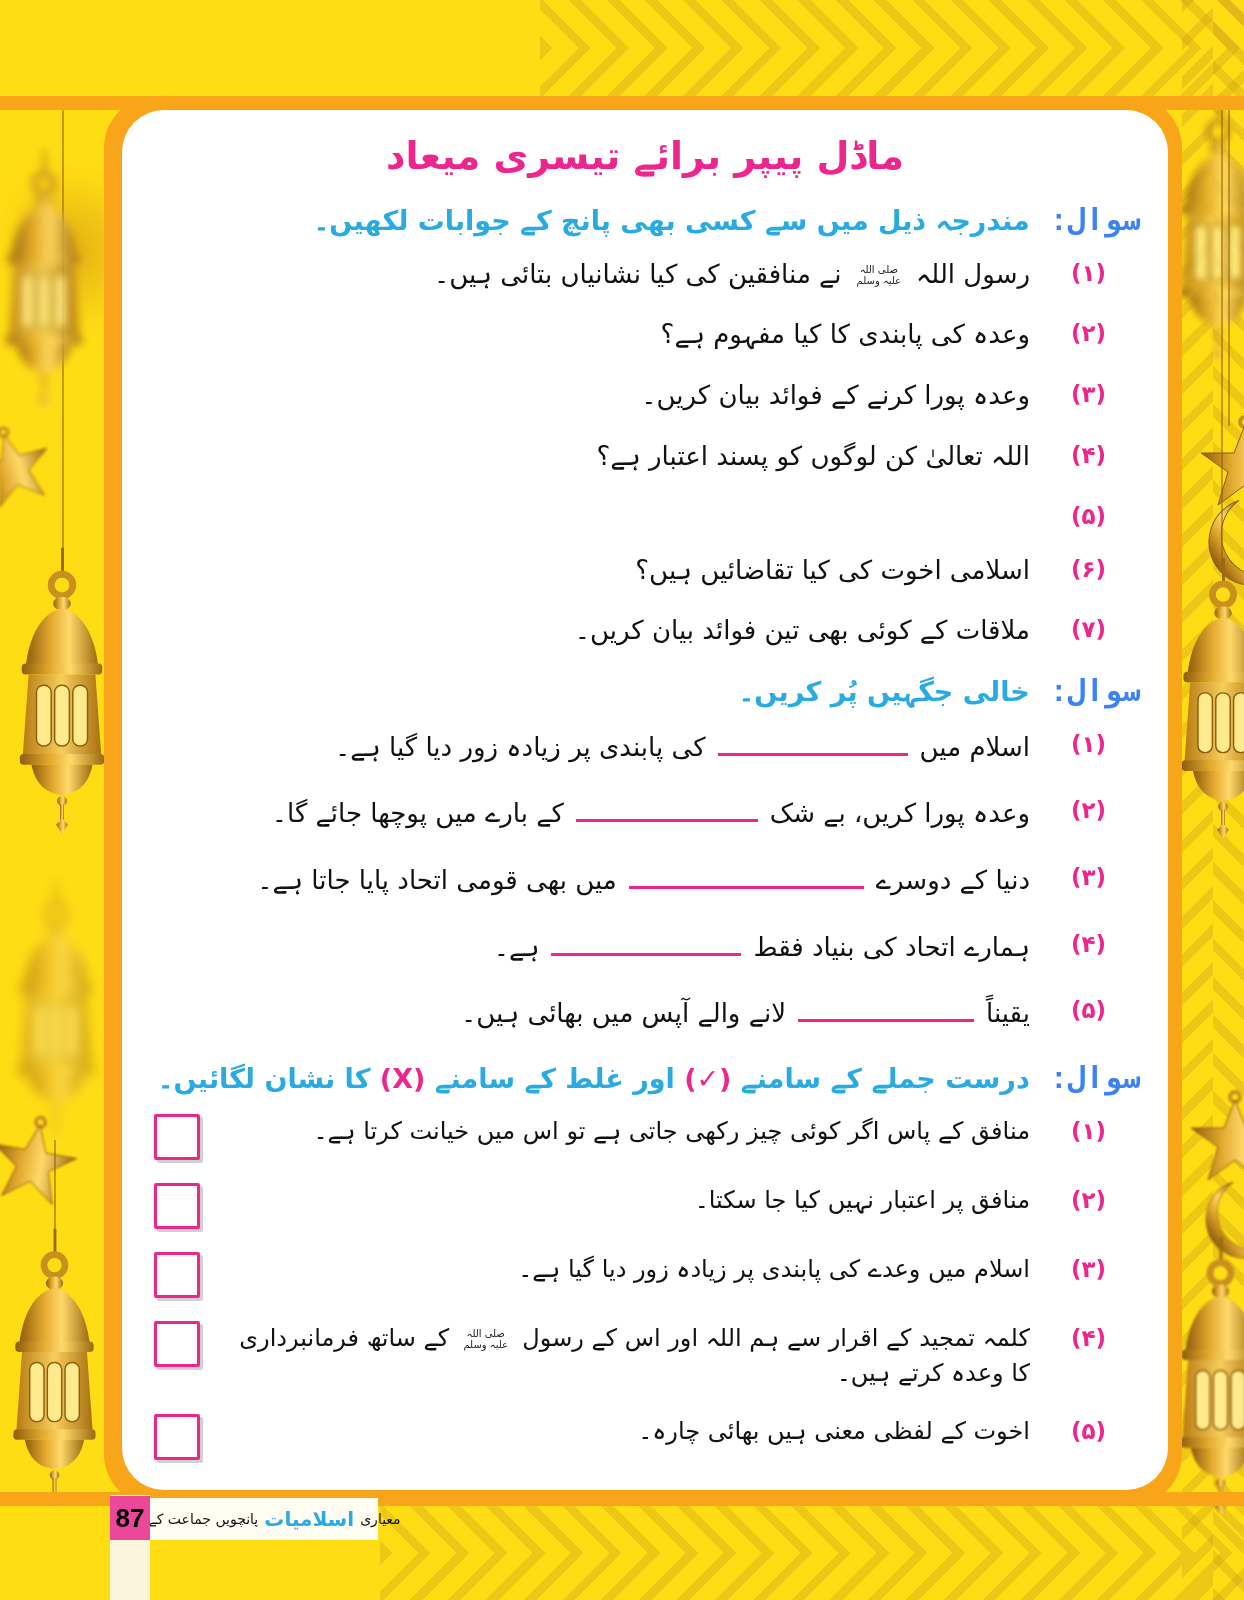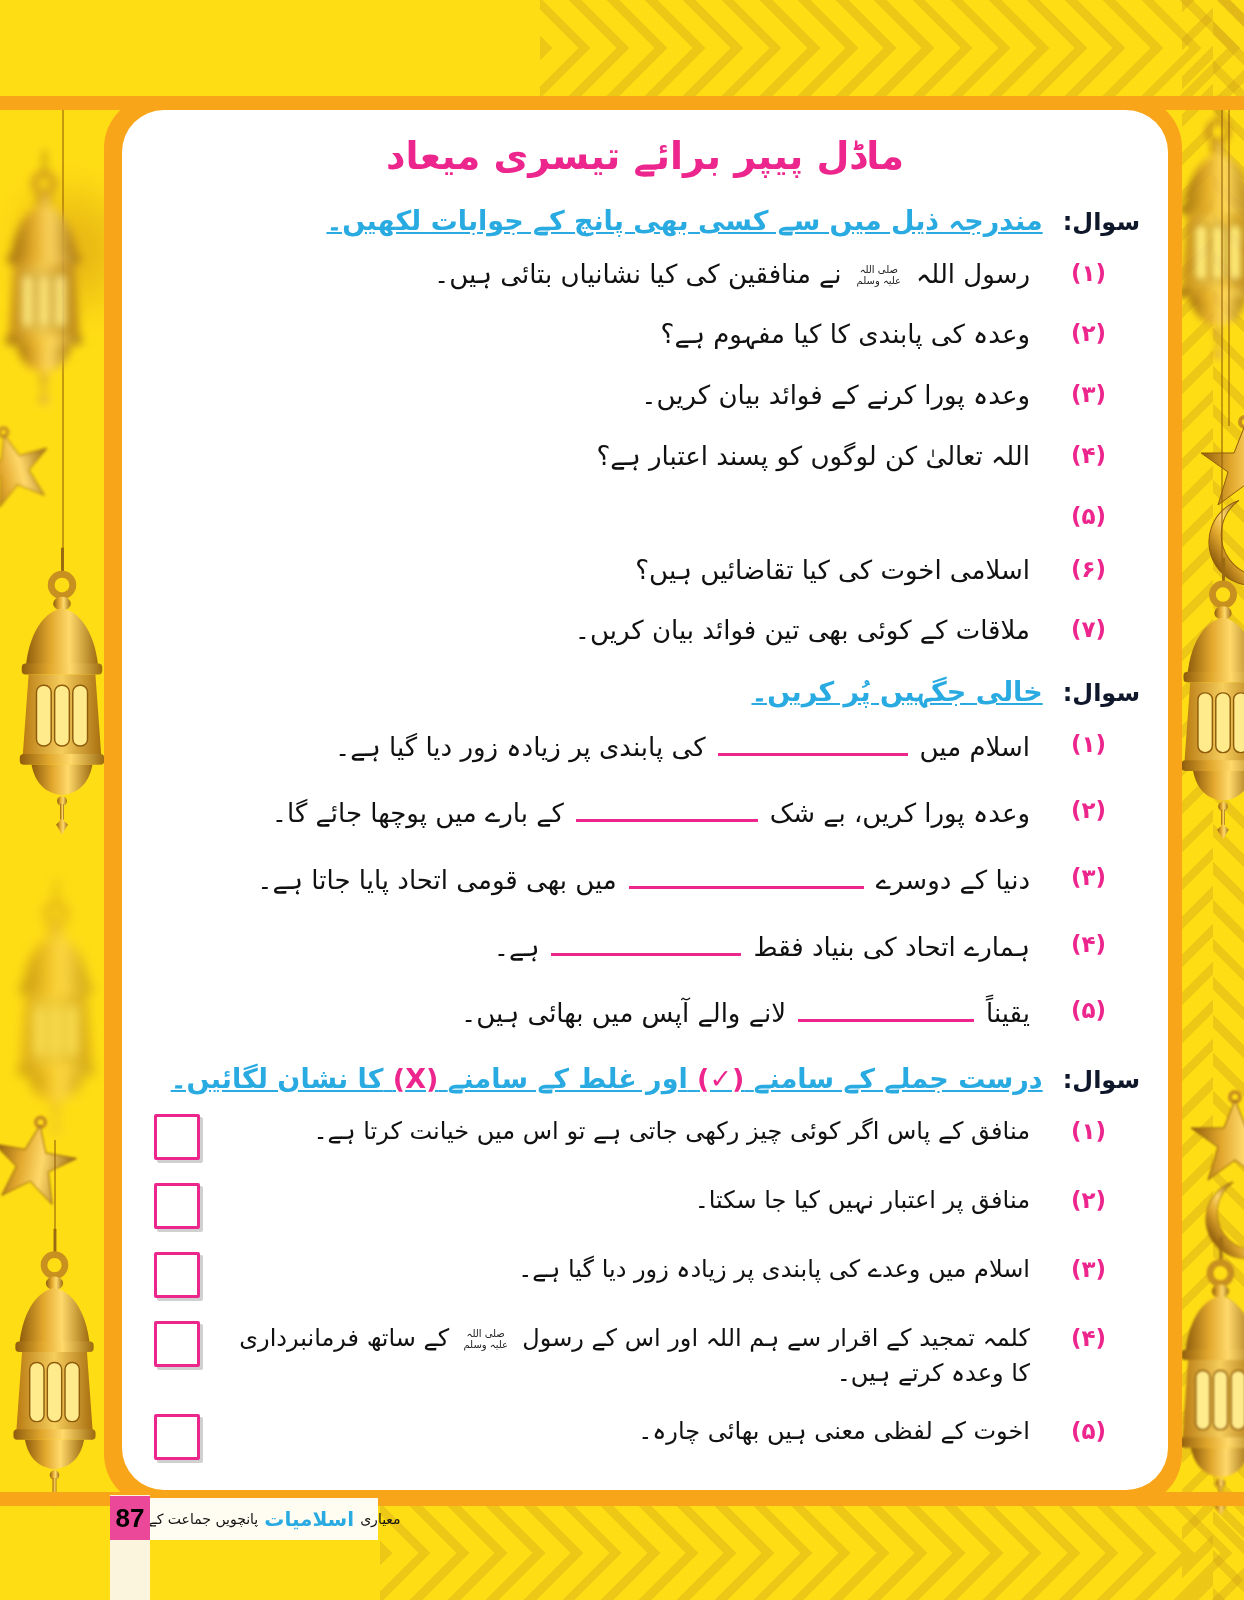--- a/index.html
+++ b/index.html
@@ -22,22 +22,22 @@
 
   .frame{position:absolute;left:104px;top:96px;width:1078px;height:1410px;background:#F9A51A;border-radius:52px;z-index:2;}
   .bar{position:absolute;left:0;width:1244px;height:14px;background:#F9A51A;z-index:2;}
   .bar.top{top:96px;}.bar.bottom{top:1492px;}
 
   
   .panel{position:absolute;left:122px;top:110px;width:1046px;height:1380px;background:#ffffff;
          border-radius:42px;z-index:3;direction:rtl;box-sizing:border-box;padding:12px 28px 0 28px;color:#111;}
   .title{font-size:38px;font-weight:bold;color:#ED268E;text-align:center;margin:12px 0 24px 0;}
   .qheader{display:flex;gap:20px;align-items:baseline;margin-bottom:16px;font-weight:bold;}
-  .qlabel{color:#0f172a;font-size:24px;white-space:nowrap;}
-  .qprompt{color:#29ABE2;font-size:27px;line-height:1.4;text-decoration:underline;}
+  .qlabel{color:#3b82f6;font-size:30px;white-space:nowrap;font-family:Liberation Mono, monospace;}
+  .qprompt{color:#29ABE2;font-size:27px;line-height:1.4;}
   .mark{color:#ED268E;unicode-bidi:isolate;}
   .item{display:flex;gap:24px;align-items:flex-start;padding-right:34px;margin-bottom:23px;}
   .num{color:#ED268E;font-weight:bold;font-size:23px;min-width:52px;padding-top:4px;white-space:nowrap;}
   .txt{font-size:26px;line-height:1.45;flex:1;}
   .tf .txt{font-size:24px;}
   .hon{display:inline-block;font-size:10px;line-height:1.1;max-width:46px;text-align:center;
        vertical-align:middle;margin:0 6px;color:#222;}
   .blank{display:inline-block;border-bottom:3px solid #ED268E;height:1em;vertical-align:baseline;margin:0 12px;}
   .b0{width:190px}.b1{width:182px}.b2{width:235px}.b3{width:190px}.b4{width:176px}
   .fill{margin-bottom:27px;}

